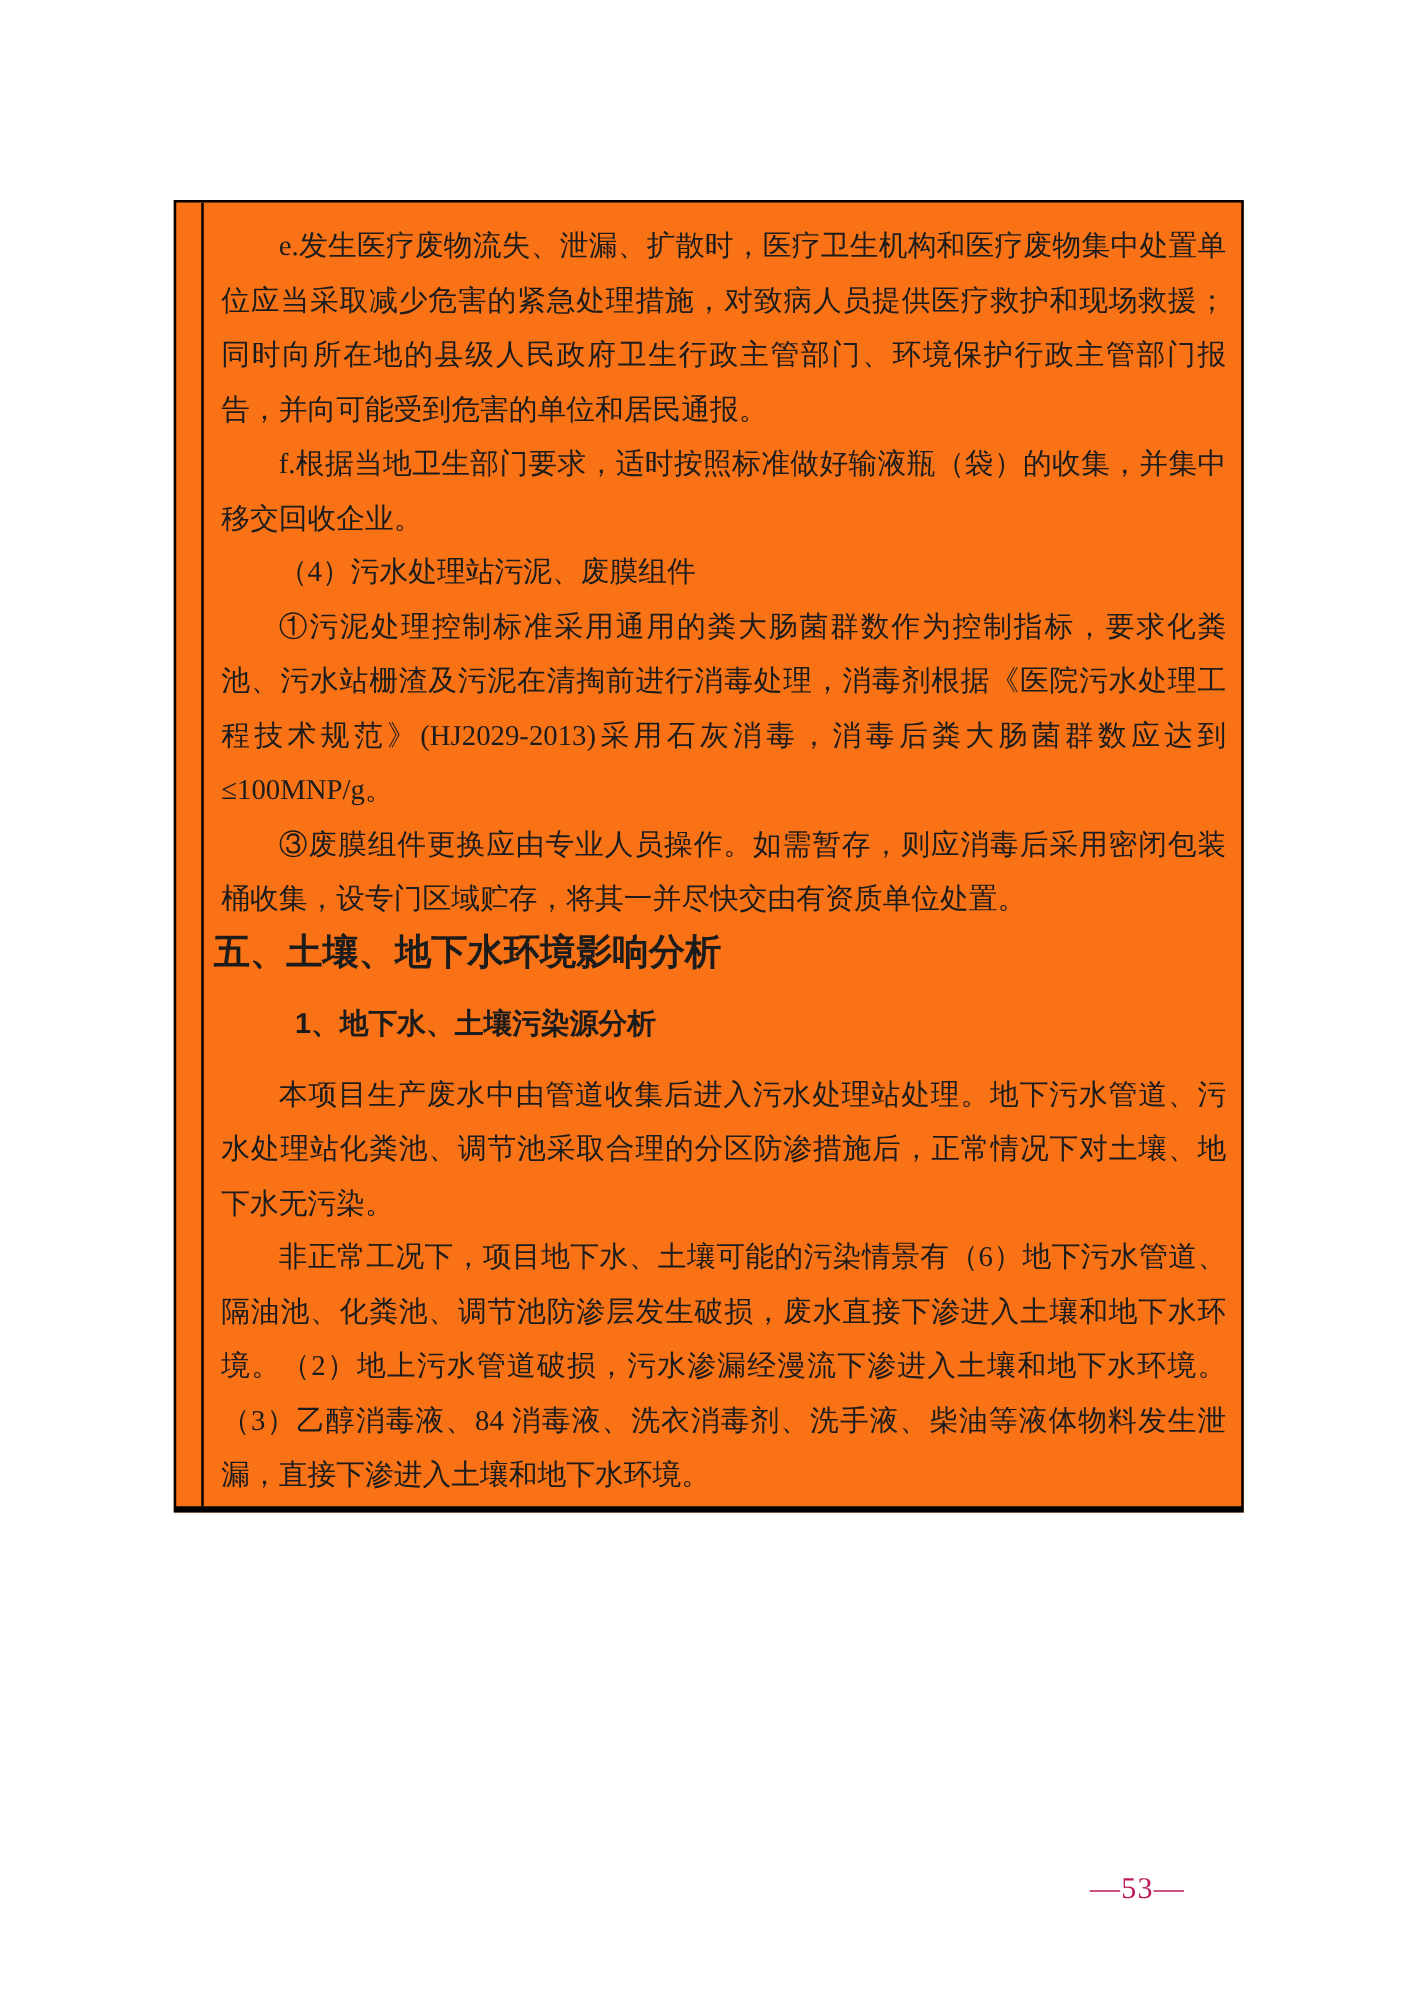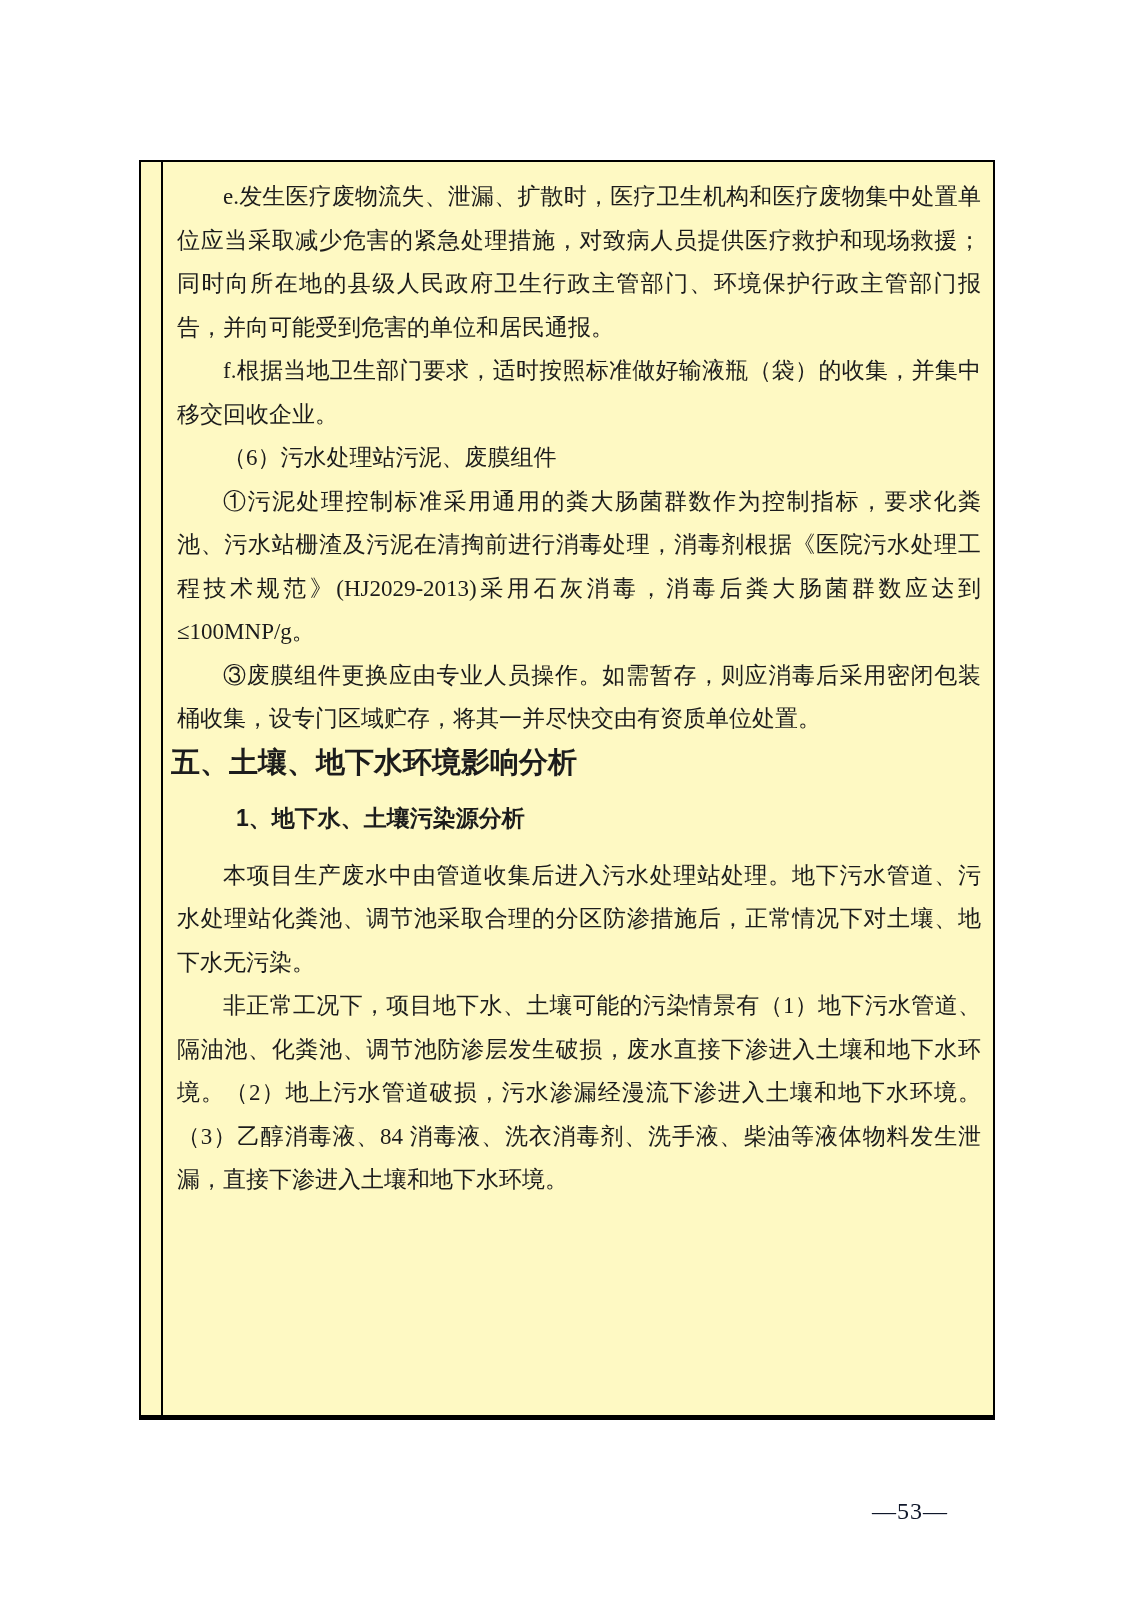--- a/index.html
+++ b/index.html
@@ -13,26 +13,26 @@
     position: relative;
     font-family: "Liberation Serif", "DejaVu Serif", serif;
     color: #1c1c1c;
     overflow: hidden;
   }
   .frame {
     position: absolute;
     left: 139px;
     top: 160px;
     width: 856px;
-    height: 1260px;
+    height: 1050px;
     box-sizing: border-box;
     border: 2px solid #000;
     border-bottom-width: 5px;
     overflow: hidden;
-    background: #fef9c3;
+    background: #f97316;
   }
   .gutter {
     position: absolute;
     left: 0;
     top: 0;
     height: 100%;
     width: 22px;
     border-right: 2px solid #000;
     box-sizing: border-box;
   }
@@ -78,35 +78,35 @@
     font-size: 23px;
     line-height: 34px;
     text-align: center;
   }
   .pageno {
     position: absolute;
     left: 872px;
     top: 1498px;
     font-size: 24px;
     letter-spacing: 1px;
-    color: #0f172a;
+    color: #be185d;
   }
 </style>
 </head>
 <body>
 
 <div class="frame">
   <div class="gutter"></div>
   <div class="content">
     <p class="para">e.发生医疗废物流失、泄漏、扩散时，医疗卫生机构和医疗废物集中处置单位应当采取减少危害的紧急处理措施，对致病人员提供医疗救护和现场救援；同时向所在地的县级人民政府卫生行政主管部门、环境保护行政主管部门报告，并向可能受到危害的单位和居民通报。</p>
     <p class="para">f.根据当地卫生部门要求，适时按照标准做好输液瓶（袋）的收集，并集中移交回收企业。</p>
-    <p class="para">（6）污水处理站污泥、废膜组件</p>
+    <p class="para">（4）污水处理站污泥、废膜组件</p>
     <p class="para">①污泥处理控制标准采用通用的粪大肠菌群数作为控制指标，要求化粪池、污水站栅渣及污泥在清掏前进行消毒处理，消毒剂根据《医院污水处理工程技术规范》(HJ2029-2013)采用石灰消毒，消毒后粪大肠菌群数应达到≤100MNP/g。</p>
     <p class="para">③废膜组件更换应由专业人员操作。如需暂存，则应消毒后采用密闭包装桶收集，设专门区域贮存，将其一并尽快交由有资质单位处置。</p>
     <p class="h1">五、土壤、地下水环境影响分析</p>
     <p class="h2">1、地下水、土壤污染源分析</p>
     <p class="para">本项目生产废水中由管道收集后进入污水处理站处理。地下污水管道、污水处理站化粪池、调节池采取合理的分区防渗措施后，正常情况下对土壤、地下水无污染。</p>
-    <p class="para">非正常工况下，项目地下水、土壤可能的污染情景有（1）地下污水管道、隔油池、化粪池、调节池防渗层发生破损，废水直接下渗进入土壤和地下水环境。（2）地上污水管道破损，污水渗漏经漫流下渗进入土壤和地下水环境。（3）乙醇消毒液、84 消毒液、洗衣消毒剂、洗手液、柴油等液体物料发生泄漏，直接下渗进入土壤和地下水环境。</p>
+    <p class="para">非正常工况下，项目地下水、土壤可能的污染情景有（6）地下污水管道、隔油池、化粪池、调节池防渗层发生破损，废水直接下渗进入土壤和地下水环境。（2）地上污水管道破损，污水渗漏经漫流下渗进入土壤和地下水环境。（3）乙醇消毒液、84 消毒液、洗衣消毒剂、洗手液、柴油等液体物料发生泄漏，直接下渗进入土壤和地下水环境。</p>
 
   </div>
 </div>
 
 <div class="pageno">—53—</div>
 
 </body></html>

